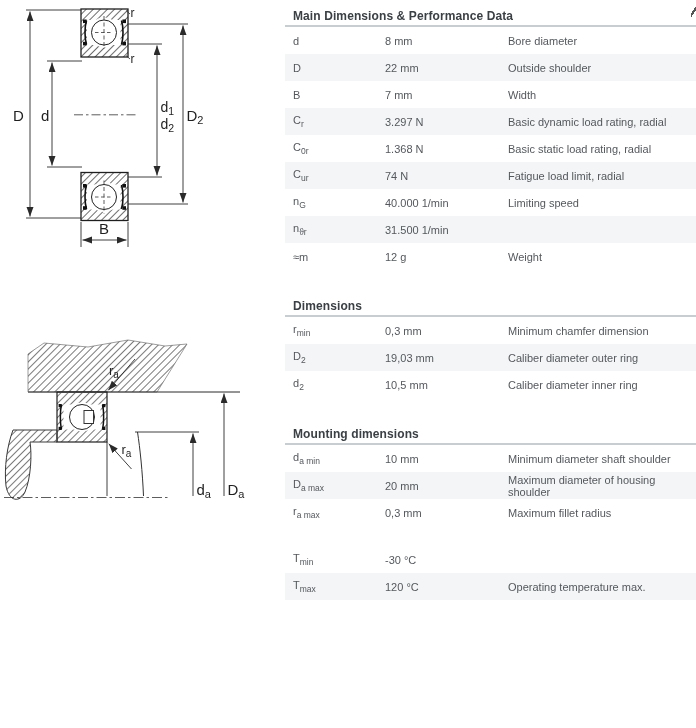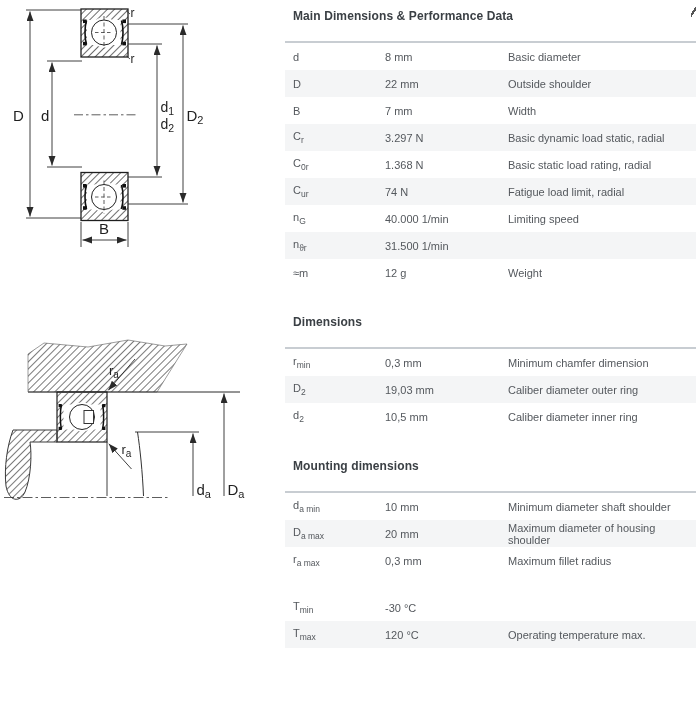--- a/index.html
+++ b/index.html
@@ -10,21 +10,21 @@
   
   .drawing{position:absolute;left:0;}
   #drawing-main{top:0;}
   #drawing-mount{top:330px;}
   
   .datasheet{position:absolute;left:285px;top:0;width:411px;}
   .section{margin-top:20px;}
   .section:first-child{margin-top:0;}
   .section-title{
     font-size:12px;font-weight:bold;color:#3b4045;
-    padding:9px 8px 18px 8px;border-bottom:2px solid #c8cdd2;
+    padding:9px 8px 2px 8px;border-bottom:2px solid #c8cdd2;
     letter-spacing:.1px;
   }
   .row{
     display:grid;grid-template-columns:92px 123px 1fr;align-items:center;
     height:27px;padding:0 8px;box-sizing:border-box;
     font-size:11px;color:#54585d;
   }
   .rows .row:nth-child(even){background:#f4f5f6;}
   .sym-sub{font-size:8.5px;}
   .edge-fragment{
@@ -173,36 +173,36 @@
   <text x="227.5" y="165" font-size="15"><tspan>D</tspan><tspan dy="3" font-size="11">a</tspan></text>
 </svg>
 
 <div class="datasheet" id="datasheet">
     <div class="section">
       <div class="section-title">Main Dimensions &amp; Performance Data</div>
       <div class="rows">
         <div class="row">
           <span><span>d</span></span>
           <span>8 mm</span>
-          <span>Basic diameter</span>
+          <span>Bore diameter</span>
         </div>
         <div class="row">
           <span><span>D</span></span>
           <span>22 mm</span>
           <span>Outside shoulder</span>
         </div>
         <div class="row">
           <span><span>B</span></span>
           <span>7 mm</span>
           <span>Width</span>
         </div>
         <div class="row">
           <span><span>C</span><sub class="sym-sub">r</sub></span>
           <span>3.297 N</span>
-          <span>Basic dynamic load static, radial</span>
+          <span>Basic dynamic load rating, radial</span>
         </div>
         <div class="row">
           <span><span>C</span><sub class="sym-sub">0r</sub></span>
           <span>1.368 N</span>
           <span>Basic static load rating, radial</span>
         </div>
         <div class="row">
           <span><span>C</span><sub class="sym-sub">ur</sub></span>
           <span>74 N</span>
           <span>Fatigue load limit, radial</span>

